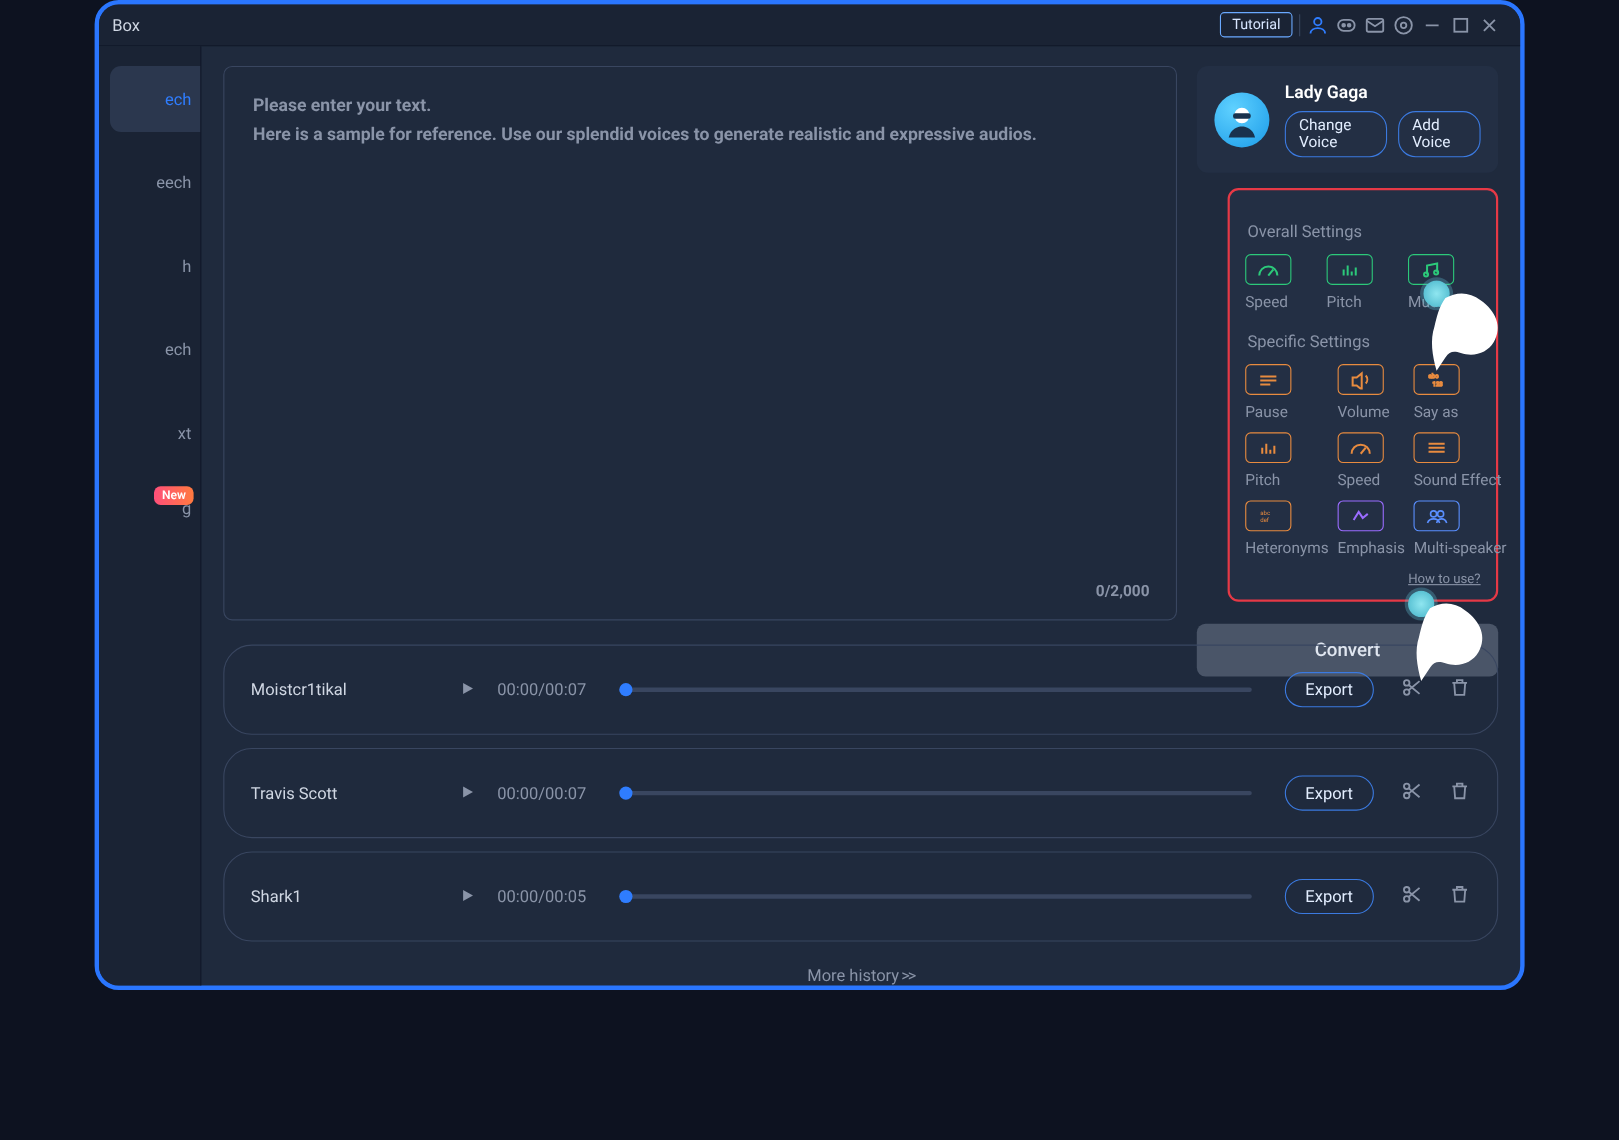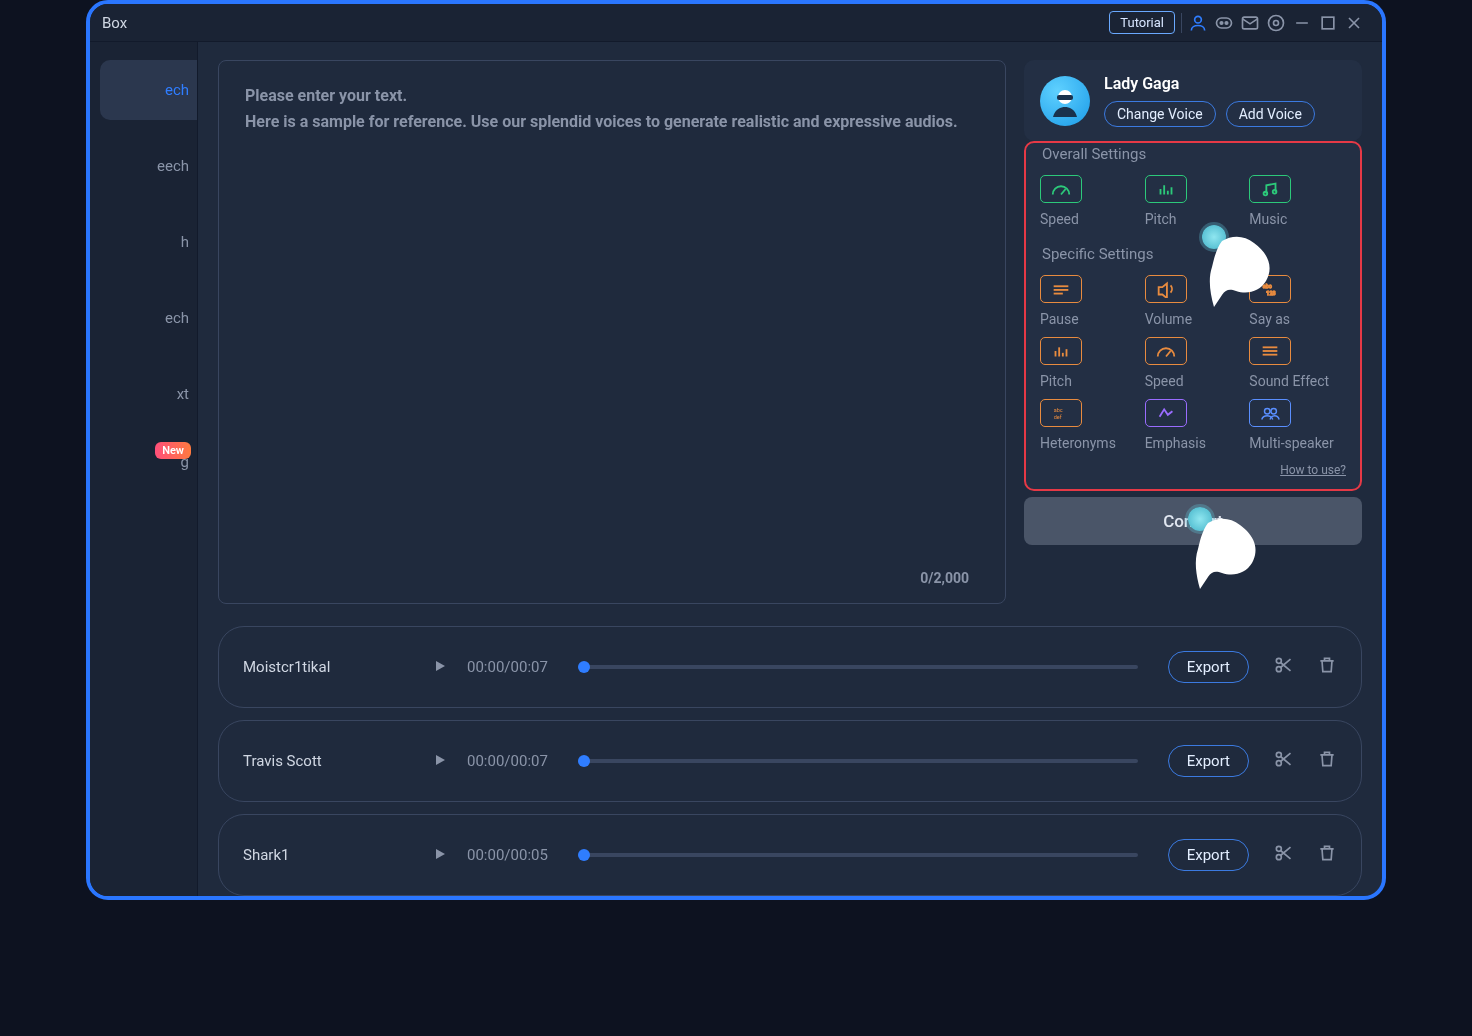--- a/index.html
+++ b/index.html
@@ -38,21 +38,21 @@
   .titlebar .right{display:flex;align-items:center;gap:6px;}
   .tutorial-btn{border:1.5px solid #6aa9ff;color:#d8e6ff;font-size:13px;padding:3px 10px;border-radius:4px;cursor:pointer;}
   .tb-div{width:1px;height:20px;background:#394660;}
   .tb-icon{width:20px;height:20px;display:flex;align-items:center;justify-content:center;color:#8a94a8;cursor:pointer;}
   .tb-icon.active{color:var(--blue);}
   .tb-icon svg{width:20px;height:20px;}
 
   
   .body{flex:1;display:flex;min-height:0;}
   .sidebar{
-    width:108px;background:#1a2334;border-right:1px solid #121a2b;
+    width:93px;background:#1a2334;border-right:1px solid #121a2b;
     display:flex;flex-direction:column;padding-top:18px;
   }
   .side-item{
     height:60px;display:flex;align-items:center;justify-content:flex-end;padding-right:8px;
     color:var(--text-dim);font-size:15px;position:relative;
     margin-bottom:16px;
   }
   .side-item.active{background:var(--panel-light);color:var(--blue);border-radius:10px 0 0 10px;margin-left:10px;}
   .new-badge{
     position:absolute;right:6px;top:2px;
@@ -64,44 +64,44 @@
   .main-row{display:flex;gap:18px;flex:1;min-height:0;}
   .editor-panel{
     flex:1;min-width:0;display:flex;flex-direction:column;
   }
   .editor{
     flex:1;border:1px solid var(--divider);border-radius:8px;
     padding:22px 26px;color:#8a94a8;font-size:16px;line-height:1.6;
     position:relative;
     font-weight:bold;
   }
-  .editor .counter{position:absolute;right:36px;bottom:14px;font-size:14px;color:var(--text-dim);}
+  .editor .counter{position:absolute;right:24px;bottom:14px;font-size:14px;color:var(--text-dim);}
   .actions-row{display:flex;gap:16px;margin-top:16px;}
   .pill-btn{
     border:1.4px solid var(--pill-border);color:var(--text);font-size:15px;
     padding:6px 18px;border-radius:18px;cursor:pointer;background:transparent;
   }
   .pill-btn.blue{border-color:#3b7ae0;color:#e3eeff;}
 
   
-  .rightcol{width:338px;display:flex;flex-direction:column;}
+  .rightcol{width:274px;display:flex;flex-direction:column;gap:14px;}
   .voice-card{
     background:var(--panel);border-radius:10px;padding:14px 16px;
     display:flex;align-items:center;gap:14px;
   }
   .avatar{width:50px;height:50px;border-radius:50%;background:radial-gradient(circle at 35% 30%,#5fd1ff,#1b9be8);display:flex;align-items:center;justify-content:center;flex:none;}
   .avatar svg{width:36px;height:36px;}
   .voice-meta{flex:1;display:flex;flex-direction:column;gap:8px;}
   .voice-name{color:#fff;font-size:16px;font-weight:600;}
   .voice-btns{display:flex;gap:10px;}
   .vpill{border:1.4px solid #3b7ae0;color:#e3eeff;font-size:14px;padding:4px 12px;border-radius:16px;cursor:pointer;}
 
   .settings-card{
-    background:var(--panel);border-radius:10px;padding:0 14px 12px;
-    border:2px solid var(--red);position:relative;
+    background:var(--panel);border-radius:10px;padding:26px 14px 12px;
+    border:2px solid var(--red);position:relative;margin-left:28px;
   }
   .settings-title{color:var(--text-dim);font-size:15px;margin:2px 0 12px 2px;}
   .settings-grid{display:grid;grid-template-columns:repeat(3,1fr);gap:10px 8px;}
   .sg-item{
     display:flex;flex-direction:column;align-items:flex-start;gap:8px;cursor:pointer;
   }
   .sg-icon{
     width:42px;height:28px;border:1.6px solid;border-radius:5px;
     display:flex;align-items:center;justify-content:center;
   }
@@ -445,17 +445,20 @@
             <div class="hist-icon"><svg viewBox="0 0 24 24" fill="none" stroke="currentColor" stroke-width="2">
                   <circle cx="7" cy="17" r="3"></circle>
                   <circle cx="7" cy="7" r="3"></circle>
                   <path d="M9 9l12 10M9 15L21 5"></path>
                 </svg></div>
             <div class="hist-icon"><svg viewBox="0 0 24 24" fill="none" stroke="currentColor" stroke-width="2">
                   <path d="M4 7h16M9 7V4h6v3M6 7l1 13h10l1-13"></path>
                 </svg></div>
           </div>
         </div>
+        <div class="more-history">
+          <span>More history</span><span>&gt;&gt;</span>
+        </div>
       </div>
 
     </div>
   </div>
 </div>
 
 </body></html>

